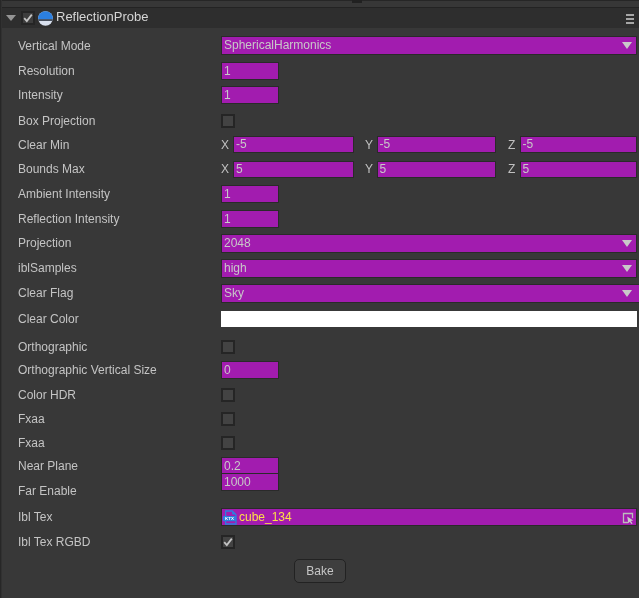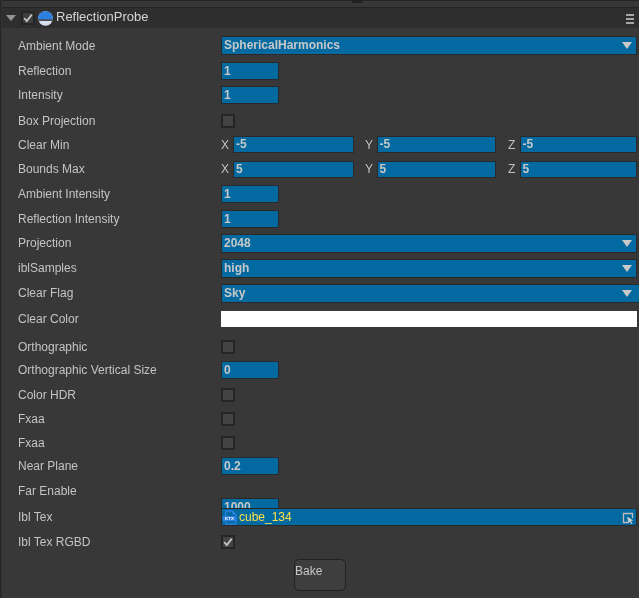--- a/index.html
+++ b/index.html
@@ -1,21 +1,21 @@
 <!DOCTYPE html>
 <html><head><meta charset="utf-8"><style>
 
 html,body{margin:0;padding:0;}
 body{width:639px;height:598px;background:#383838;overflow:hidden;position:relative;
  font-family:"Liberation Sans",sans-serif;font-size:12px;color:#c8c8c8;
  -webkit-font-smoothing:antialiased;transform:translateZ(0);}
 .abs{position:absolute;}
 .lbl{position:absolute;left:18px;height:16px;line-height:16px;color:#c4c4c4;white-space:nowrap;}
-.fld{position:absolute;background:#0369a1;border:1px solid #2a2a2a;box-sizing:border-box;
- color:#c8c8c8;white-space:nowrap;overflow:hidden;font-weight:bold;}
+.fld{position:absolute;background:#a21caf;border:1px solid #2a2a2a;box-sizing:border-box;
+ color:#c8c8c8;white-space:nowrap;overflow:hidden;}
 .fld span{display:block;padding-left:2px;}
 .arr{position:absolute;width:0;height:0;}
 .cb{position:absolute;width:14px;height:14px;box-sizing:border-box;background:#434343;
  border:2px solid #252525;}
 .ck{position:absolute;left:-1px;top:-1px;}
 .vlab{position:absolute;height:16px;line-height:16px;color:#c0c0c0;}
 
 </style></head><body>
 <div class="abs" style="left:0;top:0;width:639px;height:7px;background:#373737"></div>
 <div class="abs" style="left:0;top:0;width:639px;height:1px;background:#262626"></div>
@@ -37,26 +37,26 @@
       </clipPath>
     </defs>
 <circle cx="7.5" cy="7.5" r="7.3" fill="#d8e0ee"></circle>
 <rect x="0" y="0" width="15" height="8.3" fill="#2b7fe0" clip-path="url(#c0)"></rect>
 <rect x="0" y="8.3" width="15" height="1.5" fill="#242c38" clip-path="url(#c0)"></rect>
 </svg>
 <div class="abs" style="left:56px;top:9px;height:16px;line-height:16px;font-size:13px;color:#d5d5d5;transform:translateZ(0)">ReflectionProbe</div>
 <div class="abs" style="left:626px;top:14px;width:8px;height:2px;background:#a6a6a6"></div>
 <div class="abs" style="left:626px;top:18px;width:8px;height:2px;background:#a6a6a6"></div>
 <div class="abs" style="left:626px;top:22px;width:8px;height:2px;background:#a6a6a6"></div>
-<div class="lbl" style="top:37.7px">Ambient Mode</div>
+<div class="lbl" style="top:37.7px">Vertical Mode</div>
 <div class="fld" style="left:221px;top:36.2px;width:416px;height:19px;line-height:17px">
     <span>SphericalHarmonics</span>
   </div>
 <div class="arr" style="left:621.5px;top:42.2px;border-left:5.5px solid transparent;border-right:5.5px solid transparent;border-top:7px solid #c9c9c9"></div>
-<div class="lbl" style="top:63.0px">Reflection</div>
+<div class="lbl" style="top:63.0px">Resolution</div>
 <div class="fld" style="left:221px;top:62.0px;width:58px;height:18px;line-height:16px">
     <span>1</span>
   </div>
 <div class="lbl" style="top:87.2px">Intensity</div>
 <div class="fld" style="left:221px;top:86.2px;width:58px;height:18px;line-height:16px">
     <span>1</span>
   </div>
 <div class="lbl" style="top:112.5px">Box Projection</div>
 <div class="cb" style="left:221px;top:113.5px"></div>
 <div class="lbl" style="top:136.7px">Clear Min</div>
@@ -120,21 +120,21 @@
 <div class="cb" style="left:221px;top:387.7px"></div>
 <div class="lbl" style="top:411.0px">Fxaa</div>
 <div class="cb" style="left:221px;top:412.0px"></div>
 <div class="lbl" style="top:435.1px">Fxaa</div>
 <div class="cb" style="left:221px;top:436.1px"></div>
 <div class="lbl" style="top:458.0px">Near Plane</div>
 <div class="fld" style="left:221px;top:457.0px;width:58px;height:18px;line-height:16px">
     <span>0.2</span>
   </div>
 <div class="lbl" style="top:482.8px">Far Enable</div>
-<div class="fld" style="left:221px;top:498px;width:58px;height:18px;line-height:16px">
+<div class="fld" style="left:221px;top:473px;width:58px;height:18px;line-height:16px">
     <span>1000</span>
   </div>
 <div class="lbl" style="top:509.0px">Ibl Tex</div>
 <div class="fld" style="left:221px;top:508.0px;width:416px;height:18px"></div>
 <svg class="abs" style="left:222px;top:509.0px" width="15" height="16" viewBox="0 0 15 16">
 <path d="M3.6 2 L10.2 2 L14 5.8 L14 15 L3.6 15 Z" fill="none" stroke="#2b7fe0" stroke-width="1.3"></path>
 <path d="M10.2 1.8 L10.2 5.6 L14.2 5.6 Z" fill="#2b7fe0"></path>
 <rect x="0.8" y="7" width="13.4" height="5.2" rx="0.8" fill="#2b7fe0"></rect>
 <text x="7.5" y="11.2" font-size="4.4" font-weight="bold" fill="#fff" text-anchor="middle" font-family="Liberation Sans">KTX</text>
 </svg>
@@ -142,15 +142,15 @@
 <svg class="abs" style="left:622px;top:511.5px" width="12" height="12" viewBox="0 0 12 12">
 <path d="M10.5 6.2 L10.5 1.5 L1.5 1.5 L1.5 10.5 L6.2 10.5" fill="none" stroke="#bdbdbd" stroke-width="1.3"></path>
 <path d="M5.2 4.6 L11.2 8.6 L8.9 9.1 L10.6 11.4 L9.3 12 L7.8 9.7 L6.3 11.3 Z" fill="#cccccc"></path>
 </svg>
 <div class="lbl" style="top:533.5px">Ibl Tex RGBD</div>
 <div class="cb" style="left:221px;top:534.5px">
     <svg class="ck" width="12" height="12" viewBox="0 0 12 12">
       <path d="M2.2 6.2 L4.8 9 L9.8 2.6" fill="none" stroke="#c4c4c4" stroke-width="1.8"></path>
     </svg>
   </div>
-<div class="abs" style="left:294px;top:559px;width:52px;height:32px;background:#3e3e3e;
-border:1px solid #222222;border-radius:5px;box-sizing:border-box;line-height:23px;color:#c6c6c6">
+<div class="abs" style="left:294px;top:559px;width:52px;height:24px;background:#3e3e3e;
+border:1px solid #222222;border-radius:5px;box-sizing:border-box;text-align:center;line-height:23px;color:#c6c6c6">
     <span style="display:block;transform:translateZ(0)">Bake</span>
   </div>
 </body></html>

